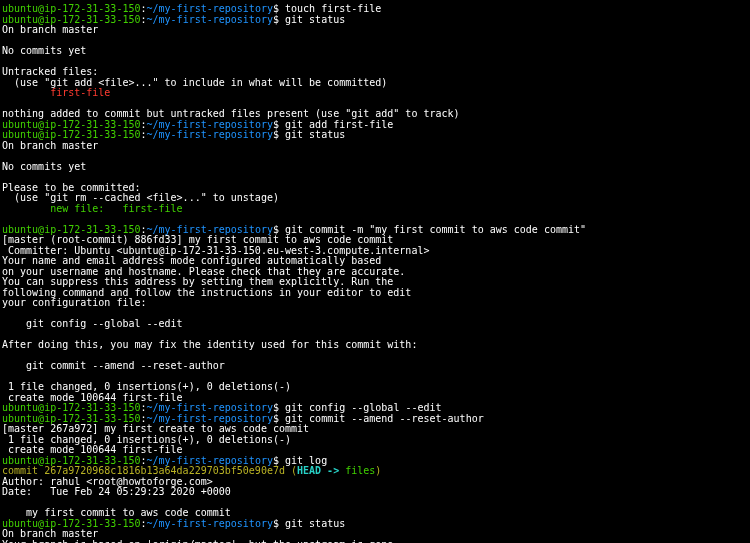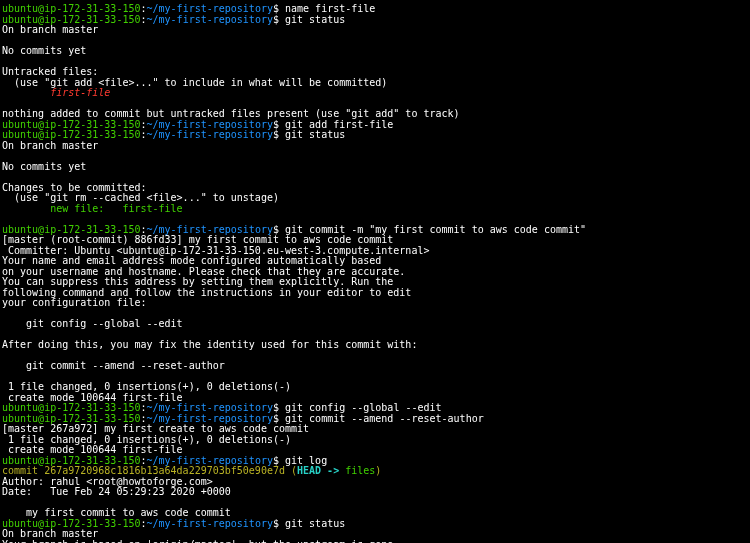--- a/index.html
+++ b/index.html
@@ -15,45 +15,45 @@
     padding: 4px 2px;
     font-family: "Menlo", "Consolas", "DejaVu Sans Mono", monospace;
     font-size: 10px;
     line-height: 1.05;
     color: #ffffff;
     white-space: pre;
     letter-spacing: 0px;
   }
   .c-grn { color: #41d100; }  
   .c-blu { color: #1f94ff; }  
-  .c-red { color: #ff3b30; font-style: italic; }  
+  .c-red { color: #ff3b30; }  
   .c-yel { color: #b9b224; }  
   .c-cyn { color: #28d1c6; font-weight: bold; }
 </style>
 </head>
 <body>
 
-<pre class="terminal"><span class="c-grn">ubuntu@ip-172-31-33-150</span><span>:</span><span class="c-blu">~/my-first-repository</span><span>$</span> <span>name first-file</span>
+<pre class="terminal"><span class="c-grn">ubuntu@ip-172-31-33-150</span><span>:</span><span class="c-blu">~/my-first-repository</span><span>$</span> <span>touch first-file</span>
 <span class="c-grn">ubuntu@ip-172-31-33-150</span><span>:</span><span class="c-blu">~/my-first-repository</span><span>$</span> <span>git status</span>
 <span>On branch master</span>
 
 <span>No commits yet</span>
 
 <span>Untracked files:</span>
 <span>  (use "git add &lt;file&gt;..." to include in what will be committed)</span>
 <span class="c-red">        first-file</span>
 
 <span>nothing added to commit but untracked files present (use "git add" to track)</span>
 <span class="c-grn">ubuntu@ip-172-31-33-150</span><span>:</span><span class="c-blu">~/my-first-repository</span><span>$</span> <span>git add first-file</span>
 <span class="c-grn">ubuntu@ip-172-31-33-150</span><span>:</span><span class="c-blu">~/my-first-repository</span><span>$</span> <span>git status</span>
 <span>On branch master</span>
 
 <span>No commits yet</span>
 
-<span>Changes to be committed:</span>
+<span>Please to be committed:</span>
 <span>  (use "git rm --cached &lt;file&gt;..." to unstage)</span>
 <span class="c-grn">        new file:   first-file</span>
 
 <span class="c-grn">ubuntu@ip-172-31-33-150</span><span>:</span><span class="c-blu">~/my-first-repository</span><span>$</span> <span>git commit -m "my first commit to aws code commit"</span>
 <span>[master (root-commit) 886fd33] my first commit to aws code commit</span>
 <span> Committer: Ubuntu &lt;ubuntu@ip-172-31-33-150.eu-west-3.compute.internal&gt;</span>
 <span>Your name and email address mode configured automatically based</span>
 <span>on your username and hostname. Please check that they are accurate.</span>
 <span>You can suppress this address by setting them explicitly. Run the</span>
 <span>following command and follow the instructions in your editor to edit</span>

